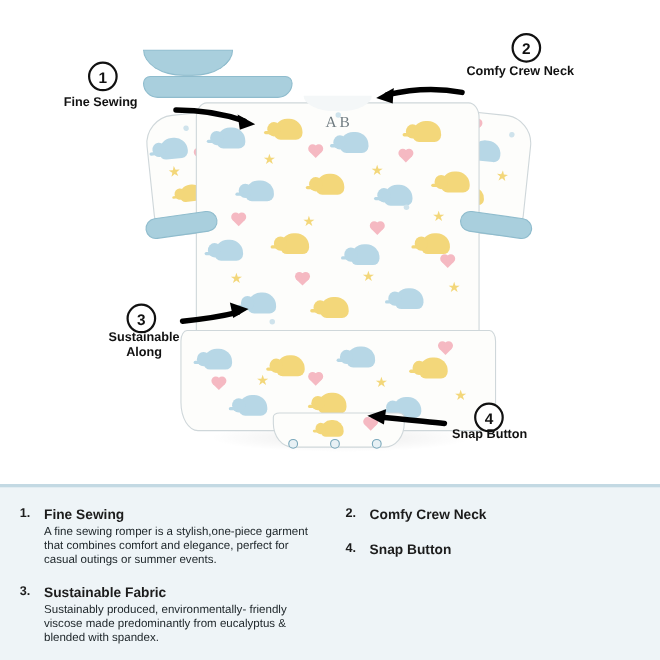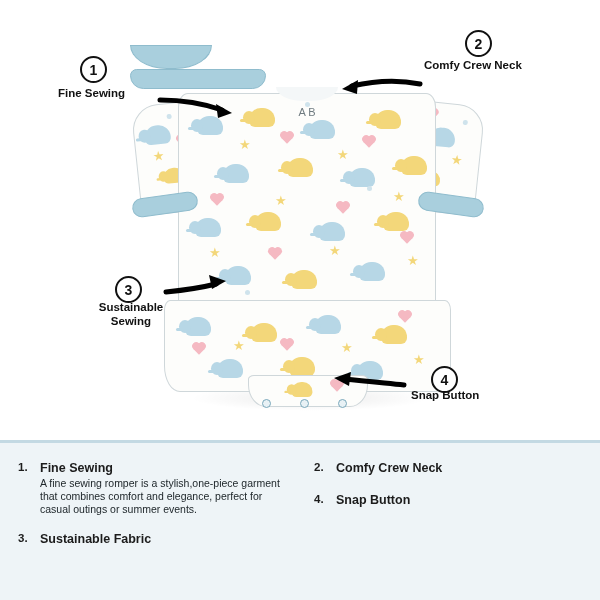--- a/index.html
+++ b/index.html
@@ -144,24 +144,24 @@
     height: 26px;
     background: radial-gradient(ellipse at center, rgba(0,0,0,0.08), rgba(0,0,0,0) 70%);
   }
   .logo {
     position: absolute;
     left: 163px;
     top: 62px;
     width: 28px;
     height: 30px;
     color: #6f7b80;
-    font-size: 11px;
+    font-size: 14px;
     line-height: 10px;
     text-align: center;
-    font-family: Liberation Sans, sans-serif;
+    font-family: Liberation Serif, serif;
   }
   
   .pattern {
     position: absolute;
     left: 0; top: 0; right: 0; bottom: 0;
   }
   .ele {
     position: absolute;
     width: 26px;
     height: 19px;
@@ -412,39 +412,40 @@
   </svg>
 
   <div class="badge" style="left:80px; top:56px;">1</div>
   <div class="callout-label" style="left:58px; top:86px;">Fine Sewing</div>
 
   <div class="badge" style="left:465px; top:30px;">2</div>
   <div class="callout-label" style="left:424px; top:58px;">Comfy Crew Neck</div>
 
   <div class="badge" style="left:115px; top:276px;">3</div>
   <div class="callout-label" style="left:91px; top:300px; text-align:center; width:80px;">Sustainable
-Sewing</div>
+Along</div>
 
   <div class="badge" style="left:431px; top:366px;">4</div>
   <div class="callout-label" style="left:411px; top:388px;">Snap Button</div>
 </div>
 
 <div class="legend">
   <div class="legend-col left">
     <div class="legend-item">
       <div class="legend-num">1.</div>
       <div class="legend-body">
         <div class="legend-title">Fine Sewing</div>
         <div class="legend-desc">A fine sewing romper is a stylish,one-piece garment that combines comfort and elegance, perfect for casual outings or summer events.</div>
       </div>
     </div>
     <div class="legend-item">
       <div class="legend-num">3.</div>
       <div class="legend-body">
         <div class="legend-title">Sustainable Fabric</div>
+        <div class="legend-desc">Sustainably produced, environmentally- friendly viscose made predominantly from eucalyptus  &amp; blended with spandex.</div>
       </div>
     </div>
   </div>
 
   <div class="legend-col right">
     <div class="legend-item">
       <div class="legend-num">2.</div>
       <div class="legend-body">
         <div class="legend-title">Comfy Crew Neck</div>
       </div>

